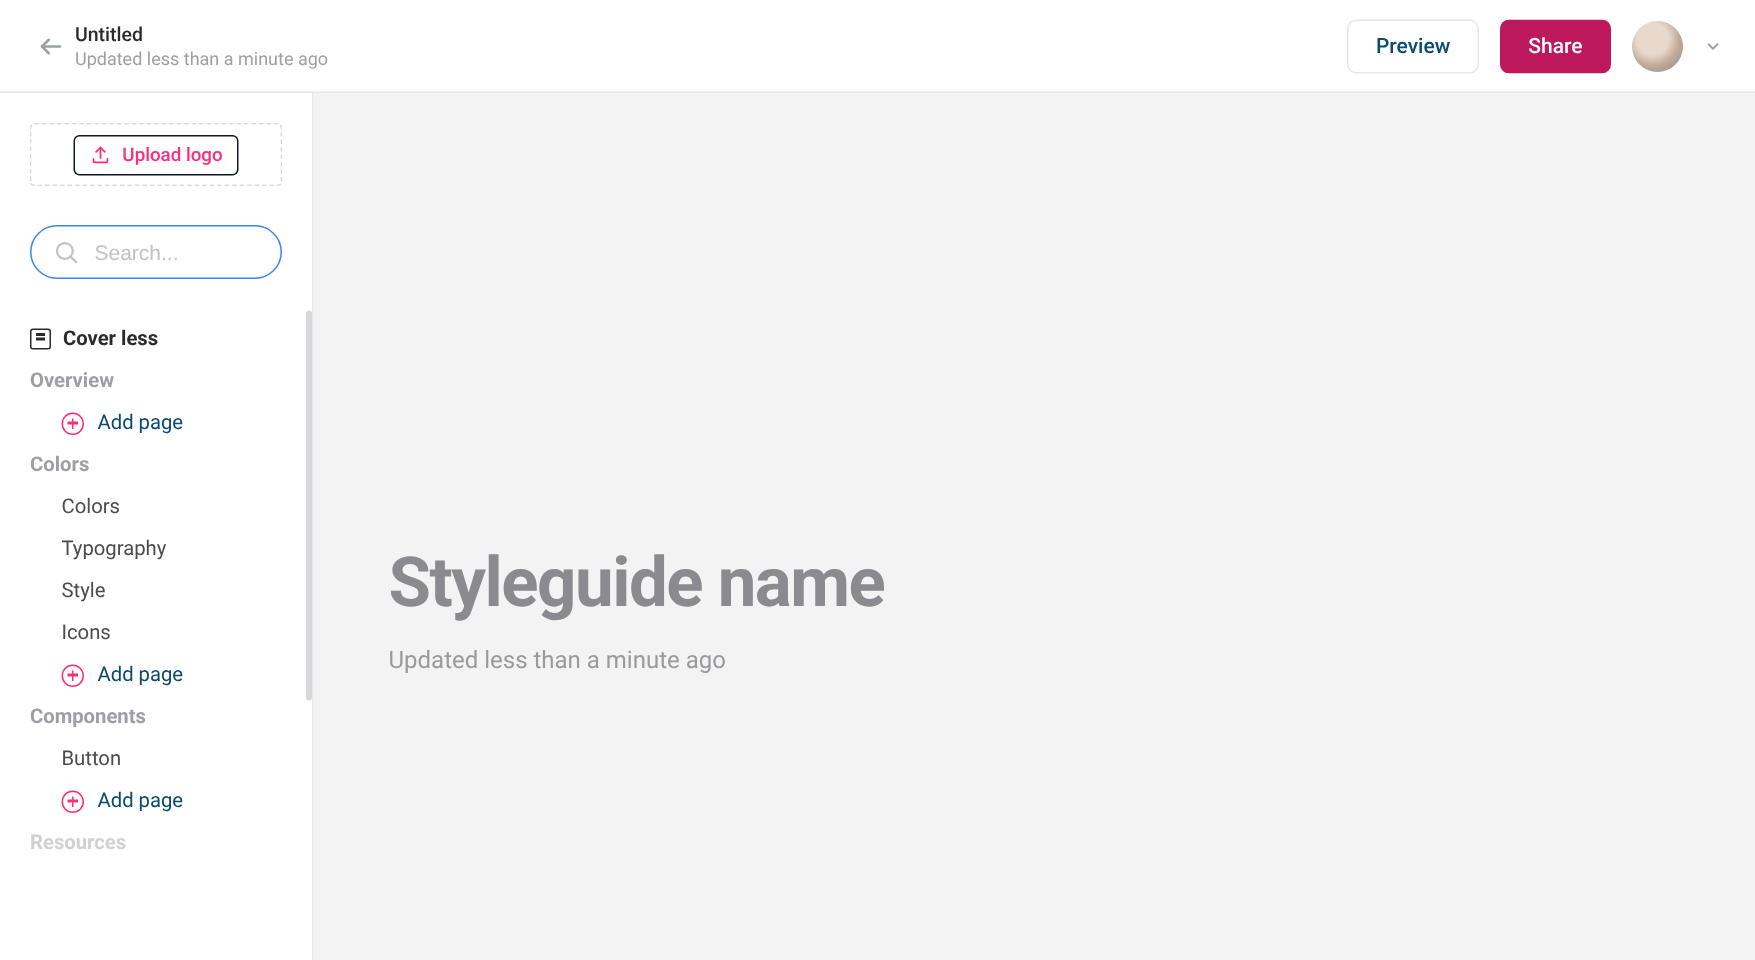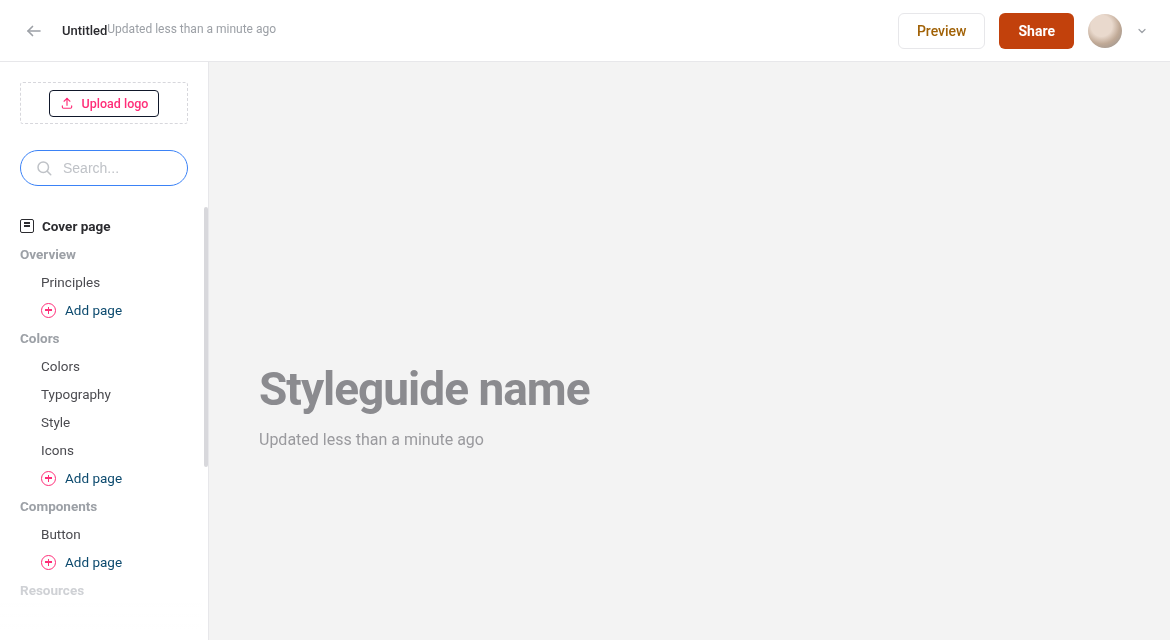--- a/index.html
+++ b/index.html
@@ -12,32 +12,32 @@
     display: flex;
     align-items: center;
     padding: 0 22px;
     border-bottom: 1px solid #e7e7ea;
   }
   .back-btn {
     width: 24px; height: 24px;
     display: flex; align-items: center; justify-content: center;
     color: #9ca0a6; cursor: pointer;
   }
-  .title-wrap { margin-left: 16px; display: flex; flex-direction: row; }
+  .title-wrap { margin-left: 4px; display: flex; flex-direction: column; }
   .title-wrap .title { font-size: 13px; font-weight: 500; color: #2b2b2f; line-height: 17px; }
   .title-wrap .subtitle { font-size: 12px; color: #9ca0a6; line-height: 15px; }
 
   .topbar-right { margin-left: auto; display: flex; align-items: center; gap: 14px; }
   .btn {
     height: 36px; padding: 0 18px; border-radius: 6px;
     font-size: 14px; font-weight: 500; display: flex; align-items: center; cursor: pointer;
     border: 1px solid transparent;
   }
-  .btn-outline { background: #fff; border-color: #e7e7ea; color: #a16207; }
-  .btn-primary { background: #c2410c; color: #fff; font-weight: bold; }
+  .btn-outline { background: #fff; border-color: #e7e7ea; color: #0c4a6e; }
+  .btn-primary { background: #be185d; color: #fff; }
   .avatar {
     width: 34px; height: 34px; border-radius: 50%;
     background: radial-gradient(circle at 40% 35%, #e9d9cd 0 35%, #c0a996 60%, #8c8c8c 100%);
   }
   .caret-down { color: #9ca0a6; display:flex; align-items:center; cursor:pointer; }
 
   
   .layout { display: flex; height: calc(640px - 62px); }
   .sidebar {
     width: 209px; padding: 20px 20px 0 20px;
@@ -164,28 +164,25 @@
             <line x1="21" y1="21" x2="16.65" y2="16.65"></line>
           </svg>
       </span>
       <input type="text" placeholder="Search..." style="">
     </div>
 
     <div class="nav">
 
       <div class="nav-row nav-cover">
         <span class="cover-icon"></span>
-        <span>Cover page</span>
+        <span>Cover less</span>
       </div>
 
       <div class="nav-row nav-section">
         <span>Overview</span>
-      </div>
-      <div class="nav-row nav-item">
-        <span>Principles</span>
       </div>
       <div class="nav-row nav-add">
         <span class="plus-circle"></span>
         <span>Add page</span>
       </div>
 
       <div class="nav-row nav-section">
         <span>Colors</span>
       </div>
       <div class="nav-row nav-item">

